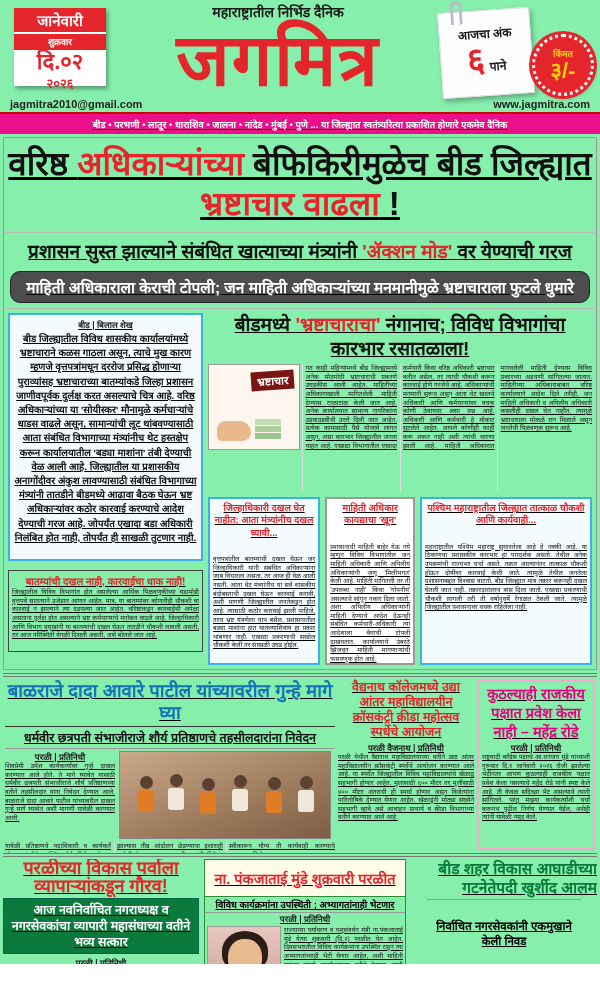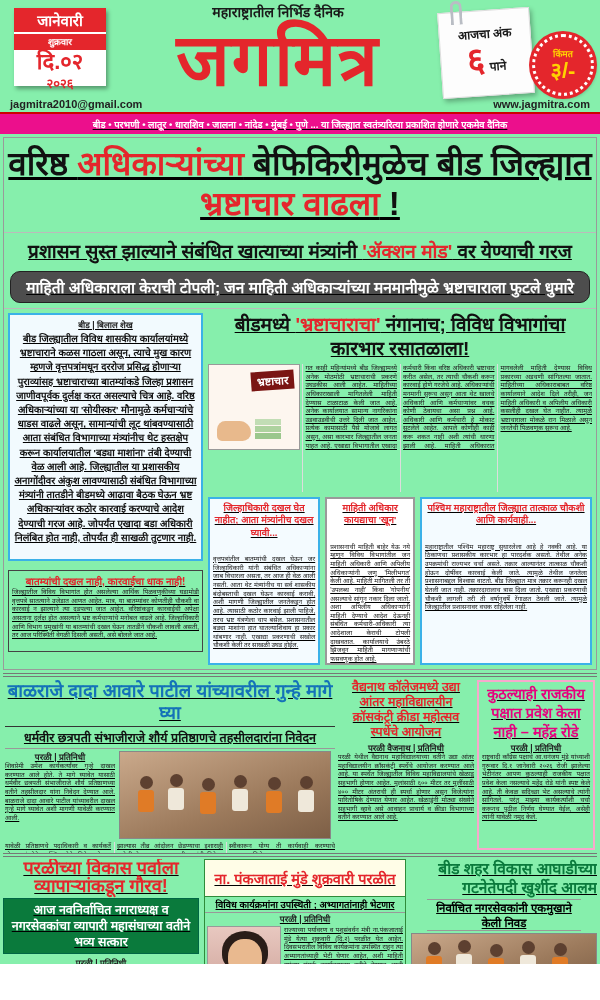--- a/index.html
+++ b/index.html
@@ -103,21 +103,21 @@
   .bot-b-title { background:#fffde7; border-bottom:1px solid #2e8b3a; color:#e4262c; font-weight:bold;
                  font-size:14.5px; text-align:center; padding:8px; }
   .bot-b-sub { font-size:9.5px; font-weight:bold; text-align:center; border-bottom:1px solid #999; padding:1px; }
   .bot-b-row { display:flex; gap:3px; padding:2px; }
   .portrait { width:74px; height:84px; flex:none; background:linear-gradient(180deg,#e8c8c0,#c89a90); position:relative; border:1px solid #999; overflow:hidden; }
   .hair { position:absolute; top:4px; left:14px; width:46px; height:40px; background:#2a1d18; border-radius:50% 50% 40% 40%; }
   .face { position:absolute; top:12px; left:20px; width:34px; height:38px; background:#e9b98f; border-radius:46%; }
   .saree { position:absolute; bottom:0; left:6px; width:62px; height:26px; background:#d8d8e6; border-radius:14px 14px 0 0; }
   .bot-c { flex:1; overflow:hidden; }
   .h-green { color:#0a7a3c; font-weight:bold; font-size:15.5px; text-align:right; line-height:19px; }
-  .bot-c-sub { font-weight:bold; font-size:11.5px; text-align:center; border-top:1px solid #999; border-bottom:1px solid #999; padding:0 0; margin:2px 16px; }
+  .bot-c-sub { font-weight:bold; font-size:11.5px; text-align:center; border-top:1px solid #999; border-bottom:1px solid #999; padding:18px 0; margin:2px 16px; }
   .ph2 { width:100%; height:56px; }
   .bot-c-cols { column-count:3; column-gap:5px; column-rule:1px solid #ddd; height:64px; overflow:hidden; margin-top:2px; }
 </style>
 </head>
 <body>
 
 <div class="page">
 
   <header class="hdr">
     <div class="cal">

